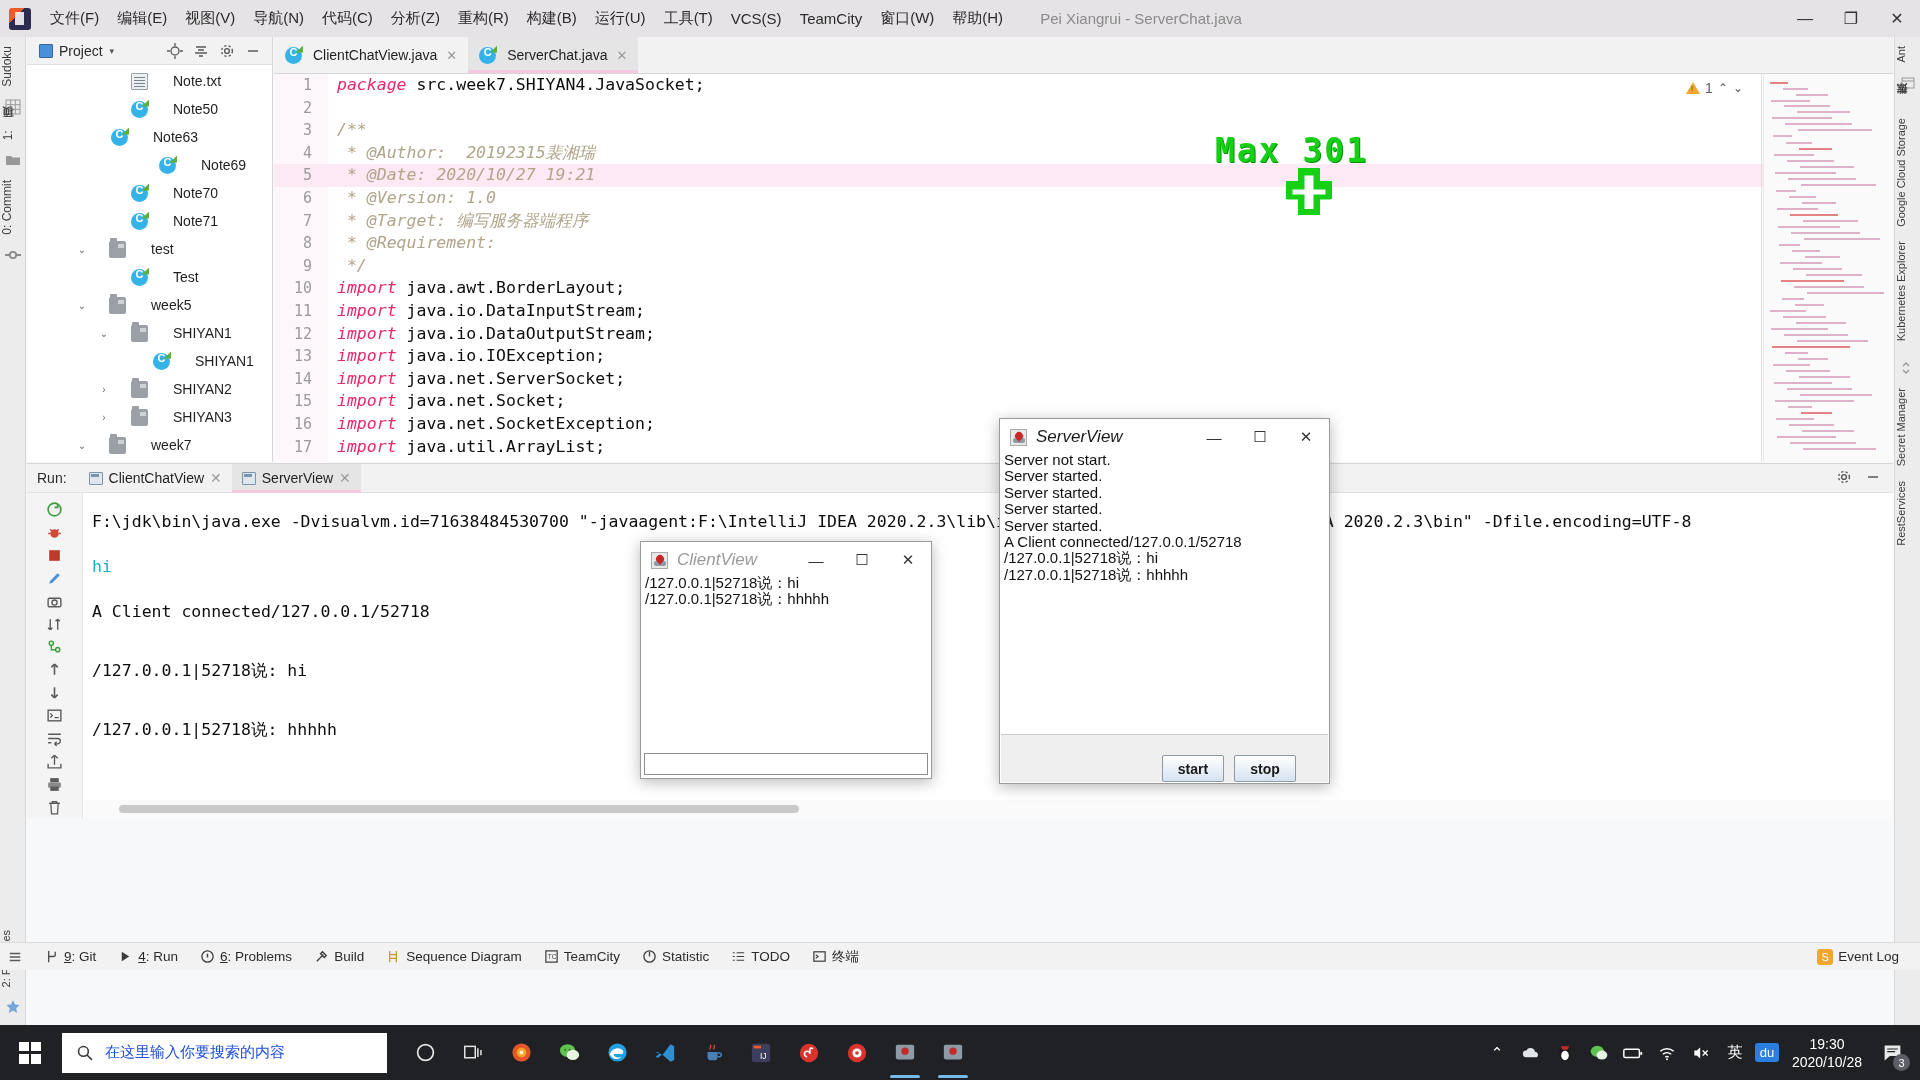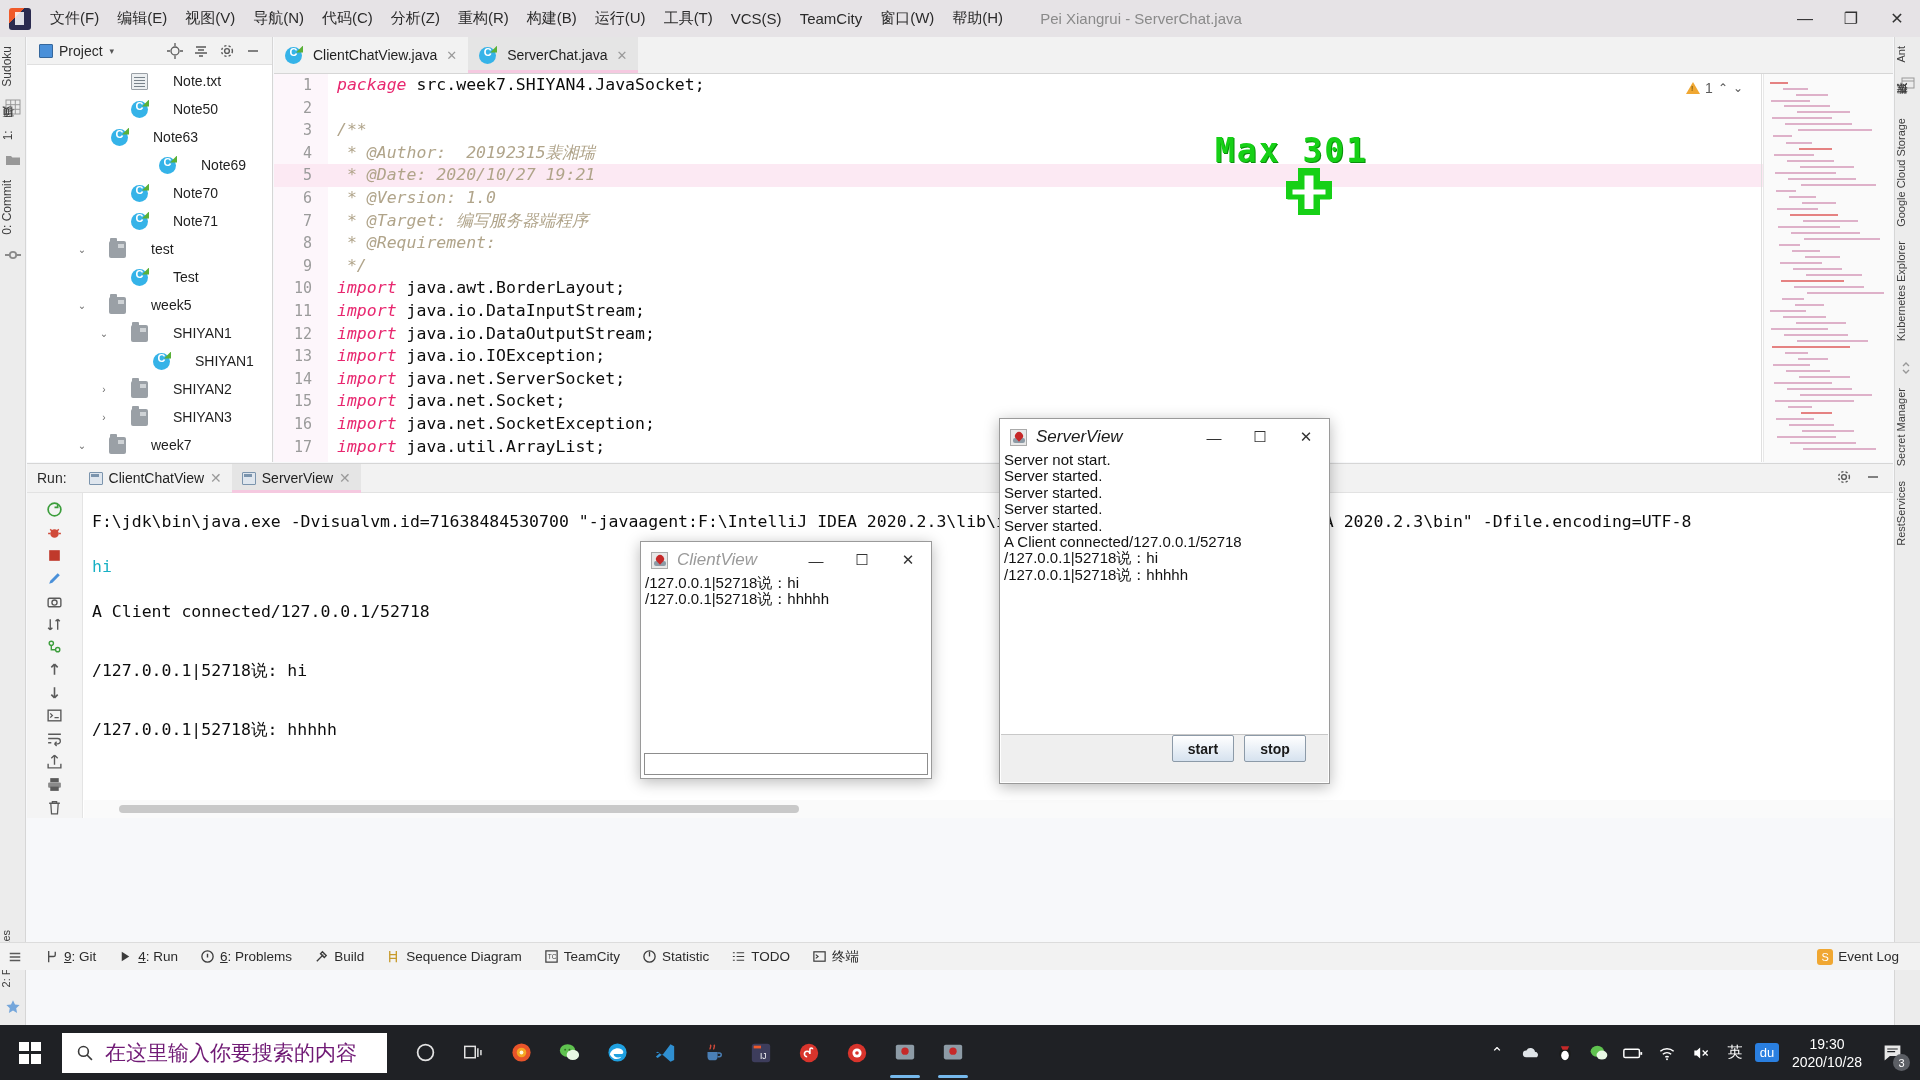--- a/index.html
+++ b/index.html
@@ -120,32 +120,32 @@
   .swing-title { height:36px; display:flex; align-items:center; background:#fff; padding-left:10px; }
   .swing-ic { width:17px; height:17px; margin-right:9px; background:#e8e8e8; border:1px solid #aaa; position:relative; }
   .swing-ic:after { content:""; position:absolute; left:4px; top:2px; width:8px; height:8px; background:#c62828; border-radius:50% 50% 0 50%; transform:rotate(45deg); }
   .swing-ic:before { content:""; position:absolute; left:2px; bottom:2px; width:12px; height:5px; background:#8d9ba6; border-radius:2px; }
   .swing-name { font-size:17px; color:#9a9a9a;font-style:italic; }
   .swing-ctrls { margin-left:auto; display:flex; }
   .sw-c { width:46px; height:36px; display:flex; align-items:center; justify-content:center; font-size:15px; color:#333; }
   .swing-log { position:absolute; left:1px; right:1px; font-size:15px; line-height:16.4px; color:#111; padding-left:3px; }
   .swing-log div { height:16.4px; white-space:pre; }
   .swing-btnbar { position:absolute; left:1px; right:1px; bottom:1px; height:48px; background:#efefef; border-top:1px solid #c8c8c8;
-                  display:flex; align-items:flex-start; justify-content:flex-end; gap:10px; padding-right:22px; }
+                  display:flex; align-items:flex-end; justify-content:flex-end; gap:10px; padding-right:32px; }
   .swbtn { width:62px; height:27px; font-size:14px; font-weight:bold; color:#1a1a1a; border:1px solid #8c9aa8; border-radius:2px;
            background:linear-gradient(#ffffff,#d6e2ef); display:flex; align-items:center; justify-content:center; }
   .swing-input { position:absolute; left:3px; right:3px; bottom:3px; height:22px; border:1px solid #8d8d8d; background:#fff; }
 
   
   .taskbar { position:absolute; left:0; bottom:0; width:1920px; height:55px; background:#1f2125; display:flex; align-items:center; z-index:50; }
   .start-btn { width:60px; height:55px; display:flex; align-items:center; justify-content:center; }
   .win-sq { width:22px; height:22px; display:grid; grid-template-columns:1fr 1fr; grid-template-rows:1fr 1fr; gap:2.5px; }
   .win-sq i { background:#fff; display:block; }
   .search-box { width:325px; height:40px; background:#fff; display:flex; align-items:center; padding-left:14px; gap:12px; margin-left:2px; }
-  .search-box span { color:#701a75; font-size:21px; }
+  .search-box span { color:#1d4ed8; font-size:15px; }
   .tb-icons { display:flex; align-items:center; gap:0; margin-left:14px; }
   .tb-ic { width:48px; height:55px; display:flex; align-items:center; justify-content:center; position:relative; }
   .tb-ic.active:after { content:""; position:absolute; left:9px; right:9px; bottom:2px; height:3px; background:#76b9ed; border-radius:2px; }
   .tray { margin-left:auto; display:flex; align-items:center; gap:0; padding-right:8px; }
   .tray-ic { width:34px; height:55px; display:flex; align-items:center; justify-content:center; color:#fff; font-size:15px; }
   .clock { color:#fff; font-size:14px; line-height:18px; text-align:center; padding:0 10px; }
   .notif { width:40px; height:55px; display:flex; align-items:center; justify-content:center; position:relative; }
   .notif-badge { position:absolute; right:2px; bottom:9px; width:17px; height:17px; border-radius:50%; background:#5c5f65; color:#fff;
                  font-size:11px; display:flex; align-items:center; justify-content:center; }
 </style>

